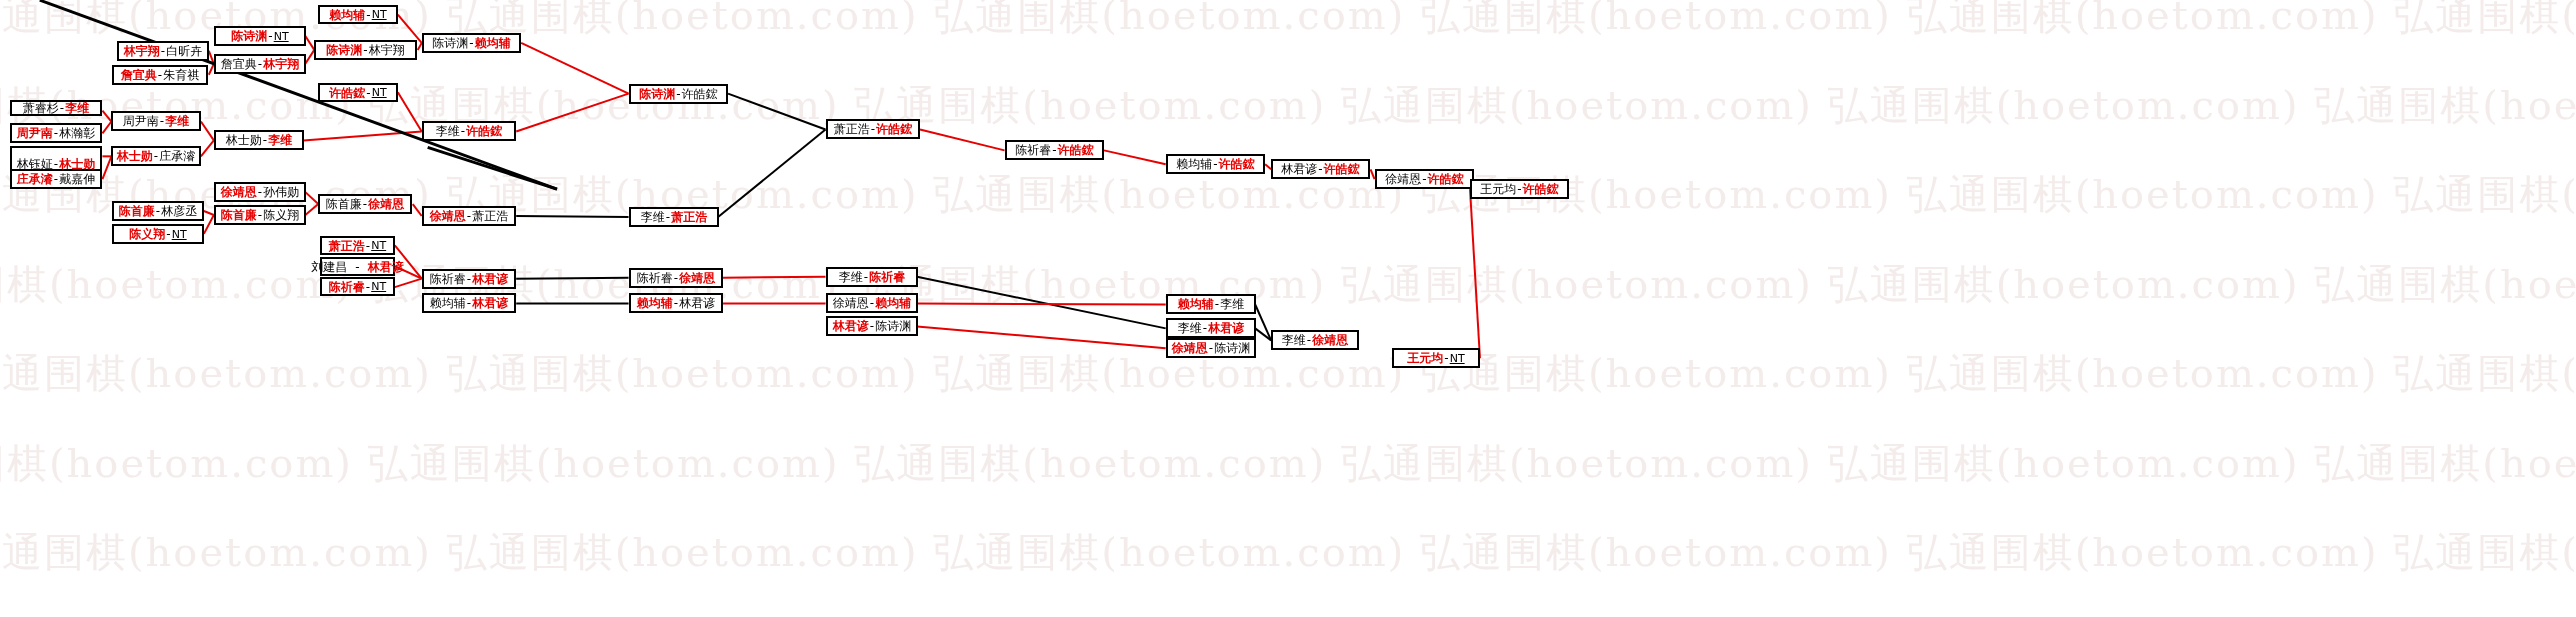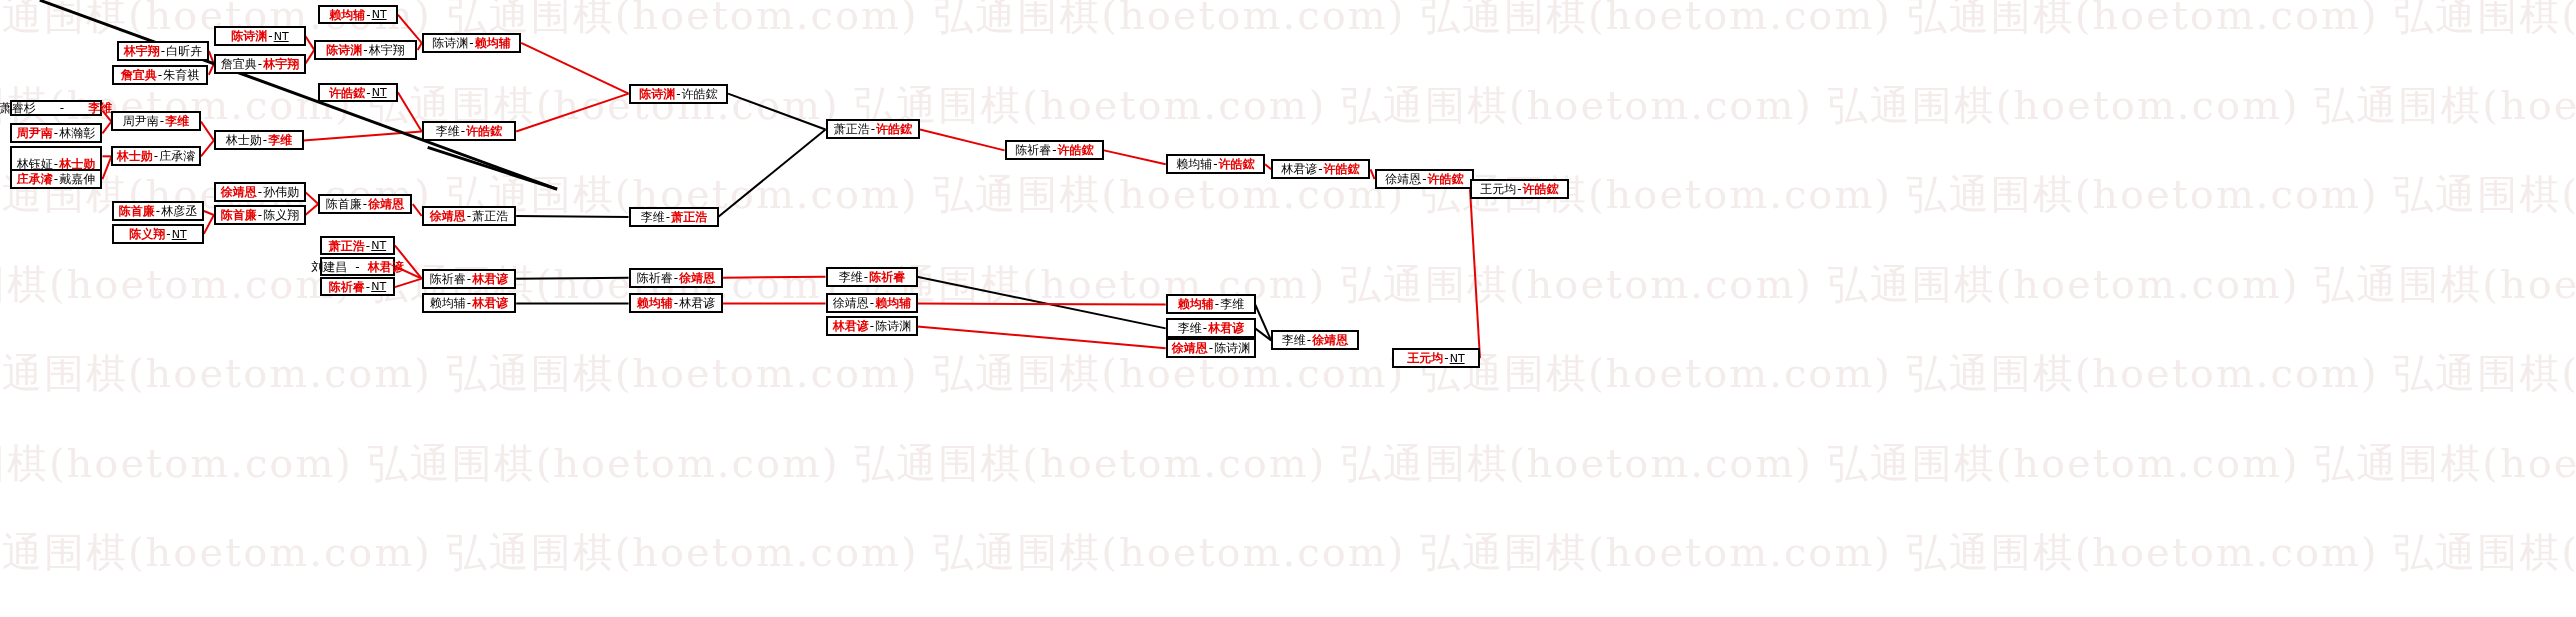--- a/index.html
+++ b/index.html
@@ -98,21 +98,21 @@
       <div class="node" id="node-n1" style="left: 117px; top: 41px; width: 92px; height: 20px;">
         <span class="w">林宇翔</span>
         <span class="sep">-</span>
         <span class="p">白昕卉</span>
       </div>
       <div class="node" id="node-n2" style="left: 112px; top: 65px; width: 96px; height: 20px;">
         <span class="w">詹宜典</span>
         <span class="sep">-</span>
         <span class="p">朱育祺</span>
       </div>
-      <div class="node" id="node-n3" style="left: 10px; top: 100px; width: 92px; height: 16px; gap: 23px;">
+      <div class="node" id="node-n3" style="left: 10px; top: 100px; width: 92px; height: 16px;">
         <span class="p">萧睿杉</span>
         <span class="sep">-</span>
         <span class="w">李维</span>
       </div>
       <div class="node" id="node-n4" style="left: 10px; top: 123px; width: 92px; height: 20px;">
         <span class="w">周尹南</span>
         <span class="sep">-</span>
         <span class="p">林瀚彰</span>
       </div>
       <div class="node" id="node-n5" style="left: 10px; top: 146px; width: 92px; height: 35px;">

